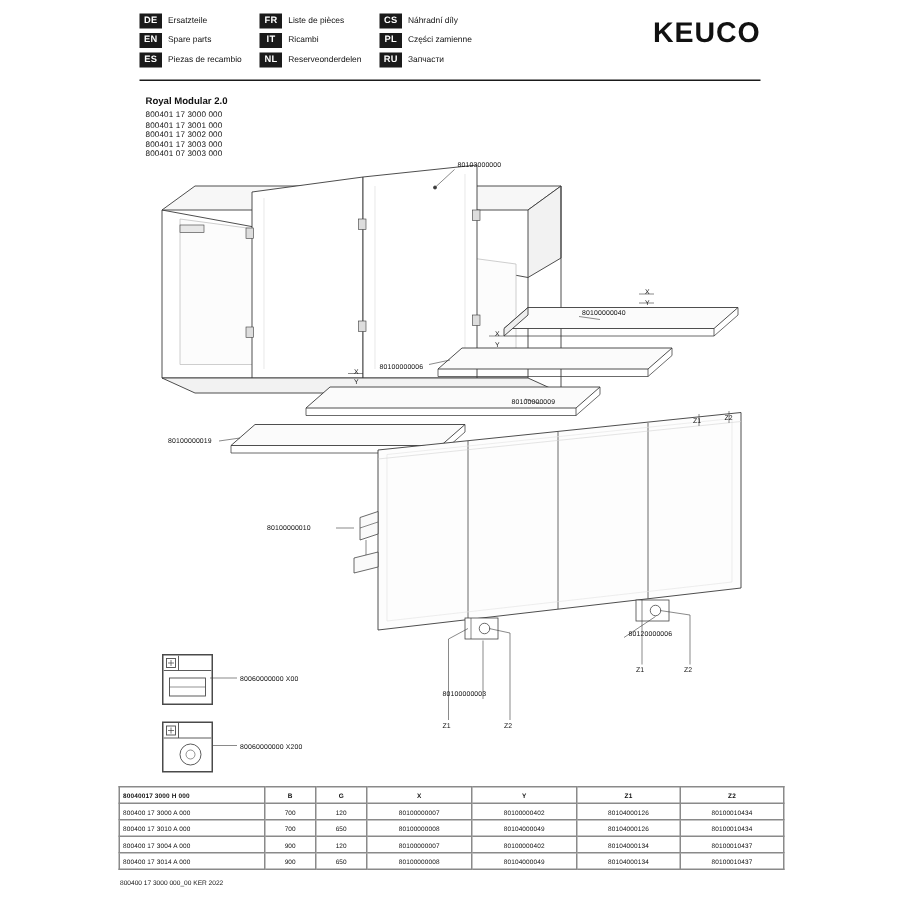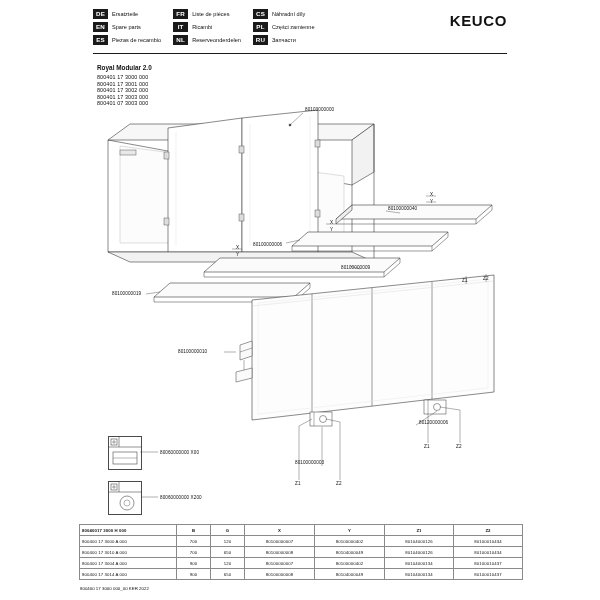--- a/index.html
+++ b/index.html
@@ -59,21 +59,21 @@
   .lang-label {
     margin-left: 4px;
     font-size: 5.6px;
     color: #111111;
     white-space: nowrap;
   }
   .brand {
     position: absolute;
     right: 0;
     top: 4px;
-    font-size: 15px;
+    font-size: 19px;
     font-weight: bold;
     letter-spacing: 0.6px;
     color: #111111;
     font-family: "Liberation Sans", sans-serif;
   }
 
   
   .title-block {
     position: absolute;
     left: 97px;

